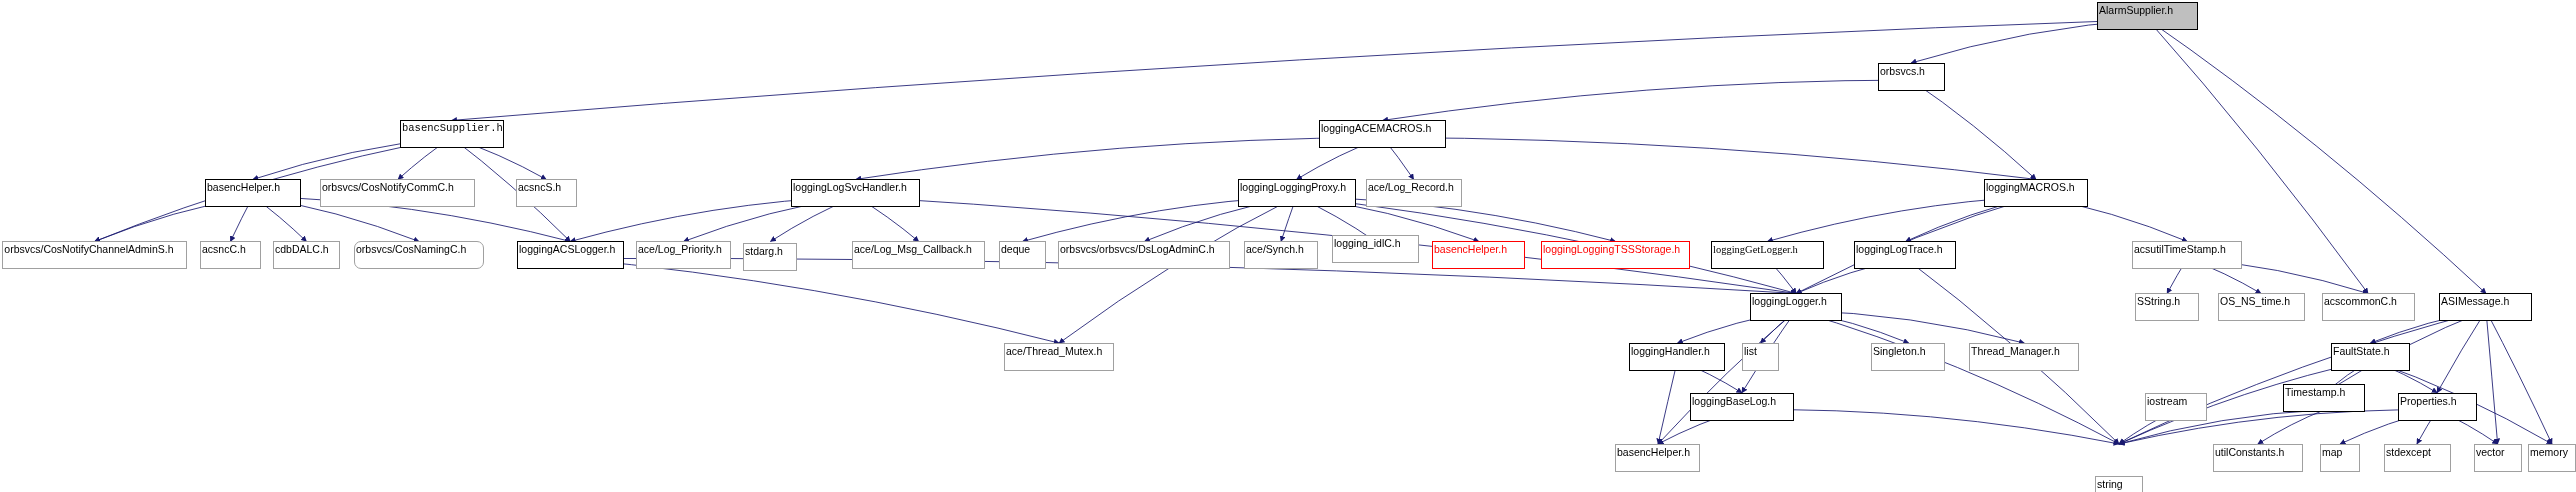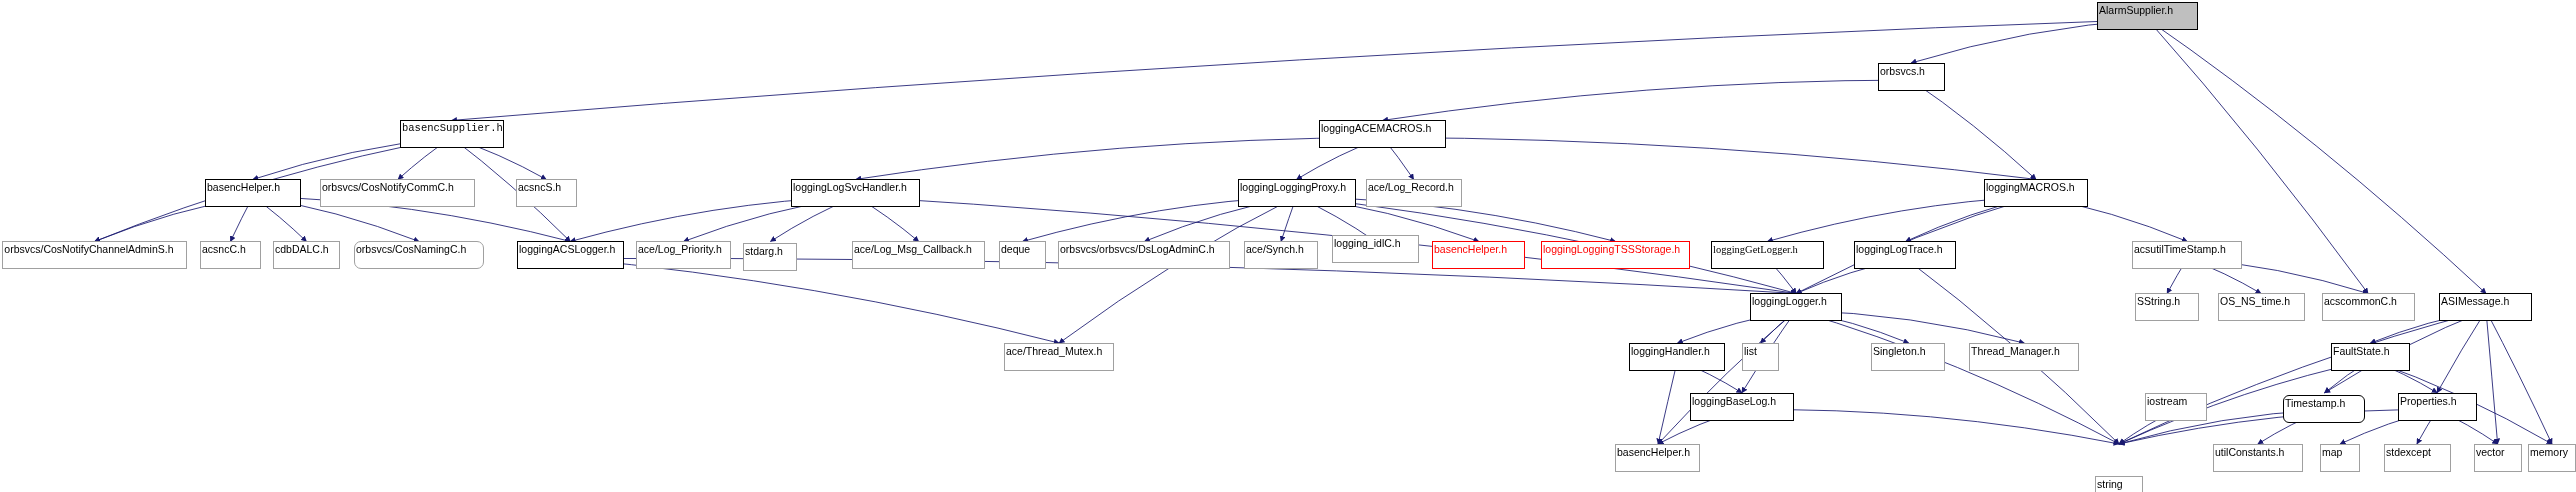--- a/index.html
+++ b/index.html
@@ -167,21 +167,21 @@
       <div class="node" style="left: 2135px; top: 293px; width: 64px;">SString.h</div>
       <div class="node" style="left: 2218px; top: 293px; width: 87px;">OS_NS_time.h</div>
       <div class="node" style="left: 2322px; top: 293px; width: 93px;">acscommonC.h</div>
       <div class="node bold" style="left: 2439px; top: 293px; width: 93px;">ASIMessage.h</div>
       <div class="node bold" style="left: 1629px; top: 343px; width: 96px;">loggingHandler.h</div>
       <div class="node" style="left: 1742px; top: 343px; width: 37px;">list</div>
       <div class="node" style="left: 1871px; top: 343px; width: 74px;">Singleton.h</div>
       <div class="node" style="left: 1969px; top: 343px; width: 110px;">Thread_Manager.h</div>
       <div class="node bold" style="left: 2331px; top: 343px; width: 79px;">FaultState.h</div>
       <div class="node" style="left: 2145px; top: 393px; width: 62px;">iostream</div>
-      <div class="node bold" style="left: 2283px; top: 395px; width: 82px; border-radius: 6px;">Timestamp.h</div>
+      <div class="node bold" style="left: 2283px; top: 384px; width: 82px;">Timestamp.h</div>
       <div class="node bold" style="left: 2398px; top: 393px; width: 79px;">Properties.h</div>
       <div class="node bold" style="left: 1690px; top: 393px; width: 104px;">loggingBaseLog.h</div>
       <div class="node" style="left: 1615px; top: 444px; width: 85px;">basencHelper.h</div>
       <div class="node" style="left: 2095px; top: 468px; width: 48px; margin-top: 8px;">string</div>
       <div class="node" style="left: 2213px; top: 444px; width: 90px;">utilConstants.h</div>
       <div class="node" style="left: 2320px; top: 444px; width: 40px;">map</div>
       <div class="node" style="left: 2384px; top: 444px; width: 67px;">stdexcept</div>
       <div class="node" style="left: 2474px; top: 444px; width: 48px;">vector</div>
       <div class="node" style="left: 2528px; top: 444px; width: 48px;">memory</div>
       <div class="node" style="left: 1004px; top: 343px; width: 110px;">ace/Thread_Mutex.h</div>

